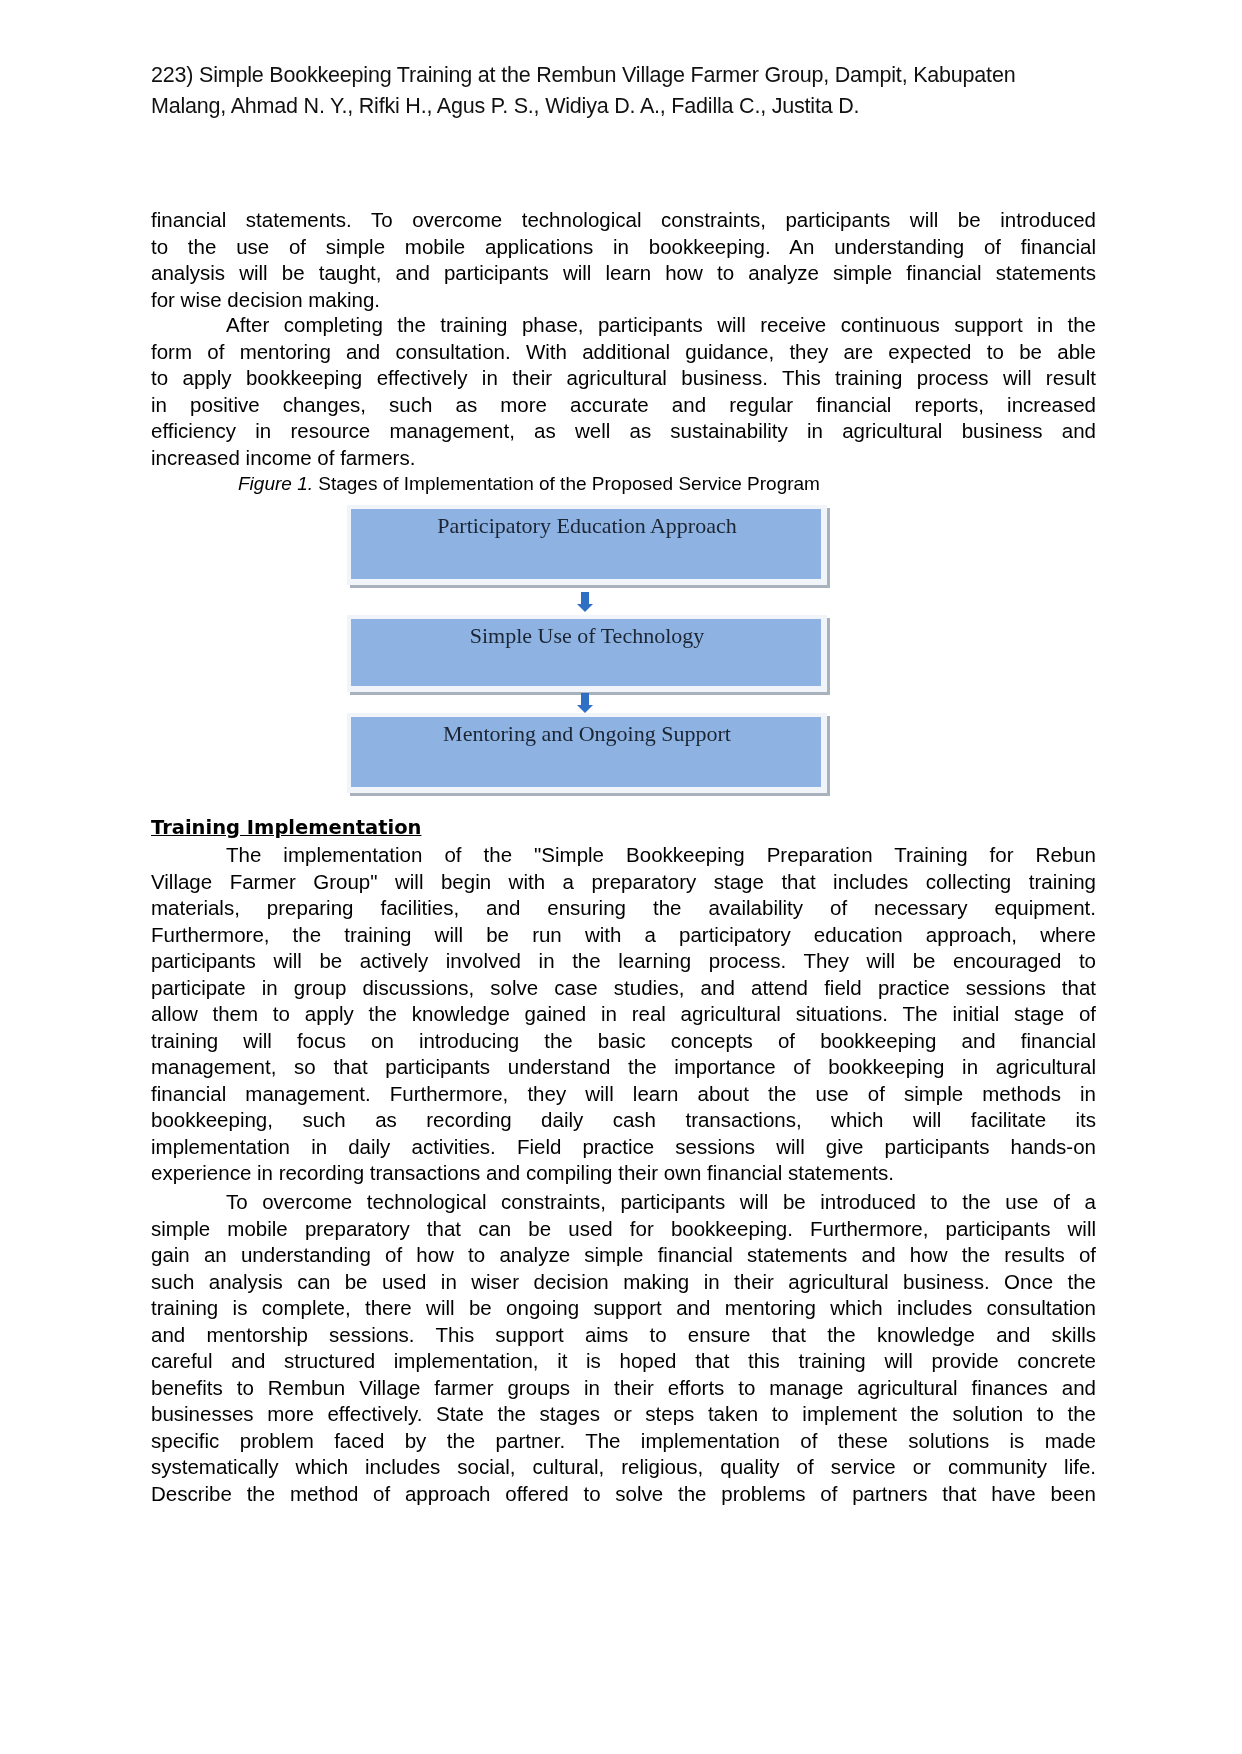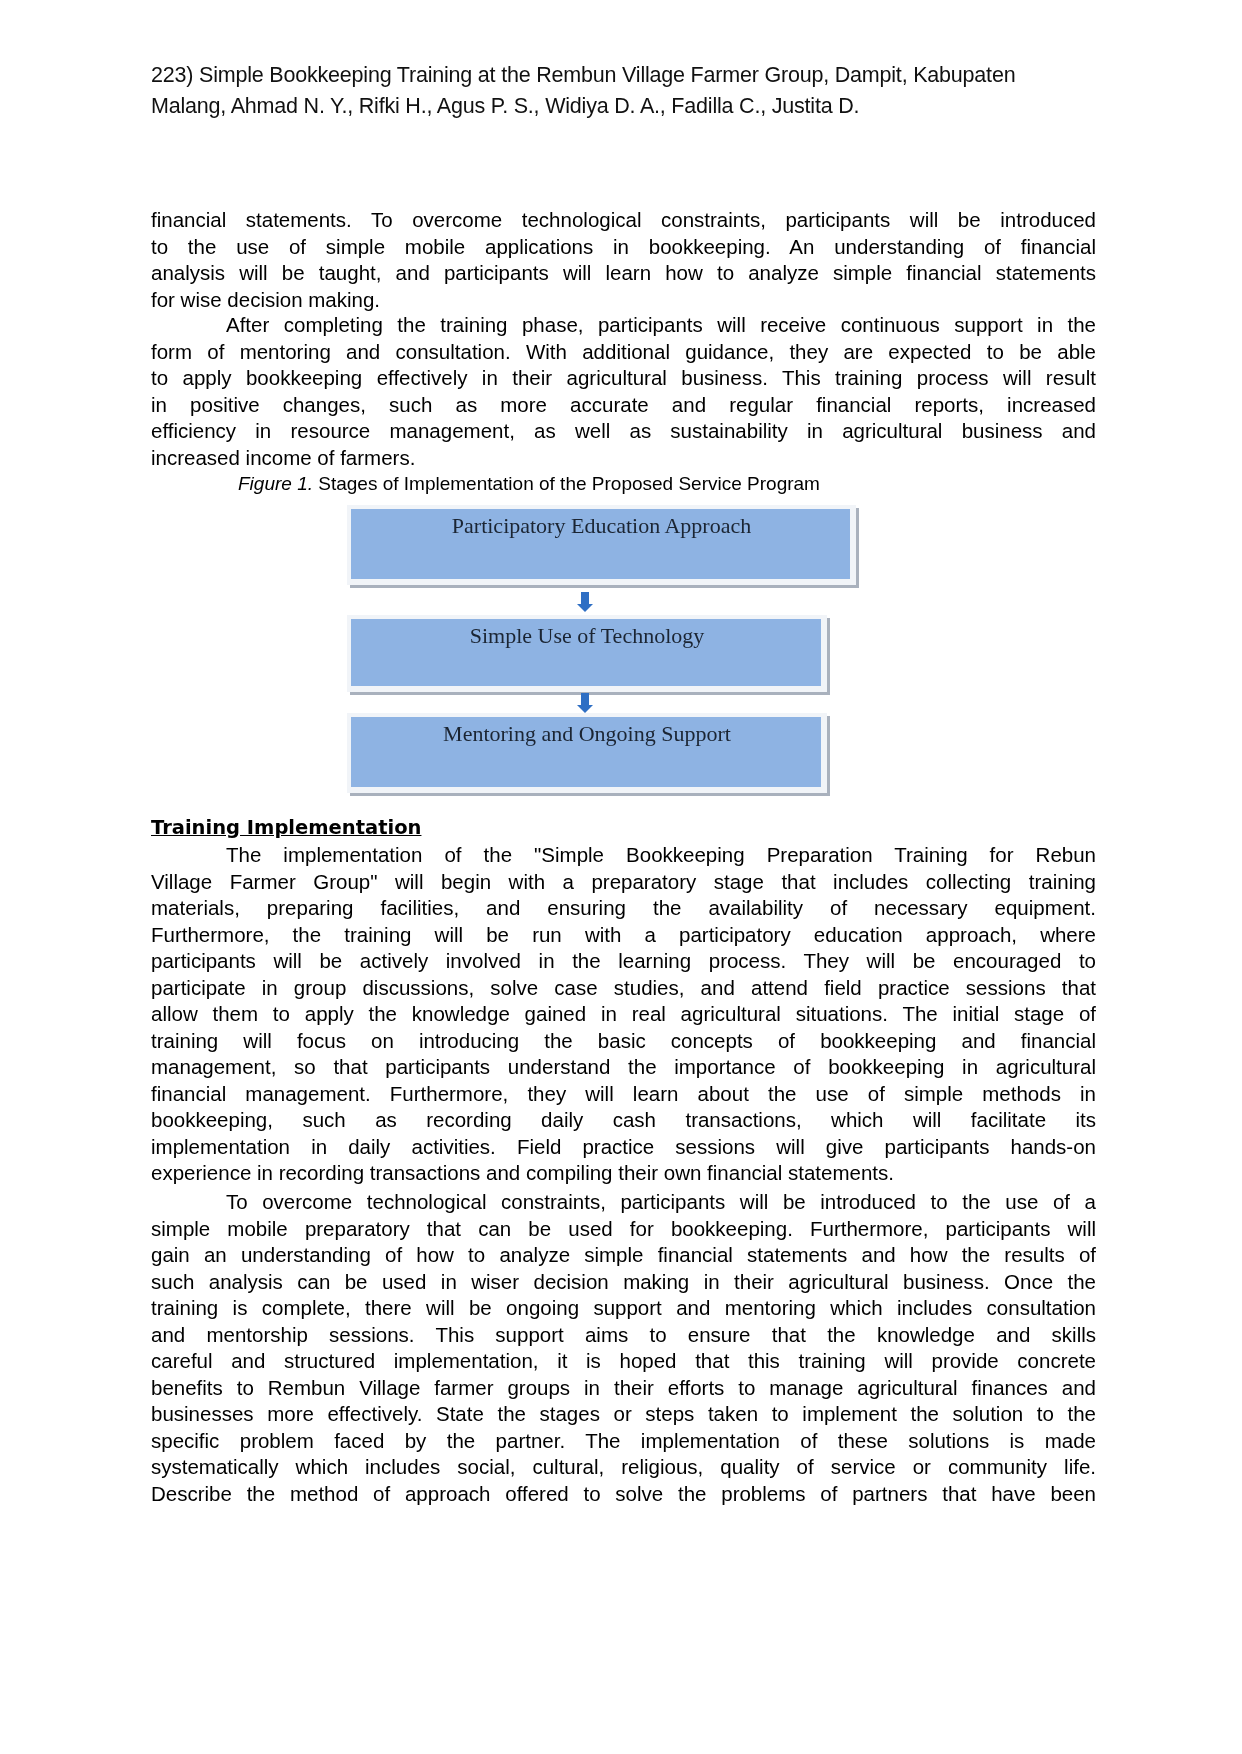--- a/index.html
+++ b/index.html
@@ -48,21 +48,21 @@
     <span class="line">in positive changes, such as more accurate and regular financial reports, increased</span>
     <span class="line">efficiency in resource management, as well as sustainability in agricultural business and</span>
     <span class="line last">increased income of farmers.</span>
   </div>
 
   <div class="caption">
     <i>Figure 1.</i><span> Stages of Implementation of the Proposed Service Program</span>
   </div>
 
   <div class="figure">
-    <div class="stage-box" style="top:0px; height:80px;padding-left:29px;">
+    <div class="stage-box" style="top:0px; height:80px;">
       <div class="stage-fill"></div>
       <div class="stage-label">Participatory Education Approach</div>
     </div>
     <div class="arrow" style="top:87px;">
       <svg width="16" height="20" viewBox="0 0 16 20">
           <rect x="4" y="0" width="8" height="13" fill="#2f6fc4"></rect>
           <polygon points="0,12 16,12 8,20" fill="#2f6fc4"></polygon>
         </svg>
     </div>
     <div class="stage-box" style="top:110px; height:77px;">

